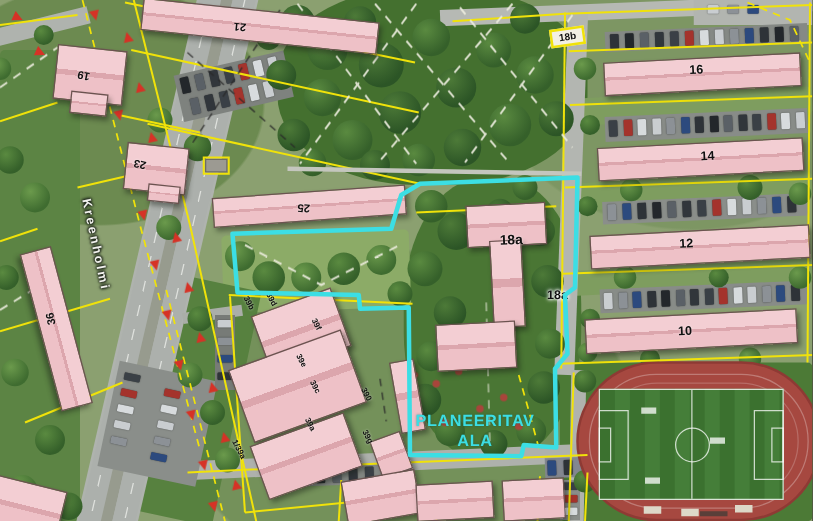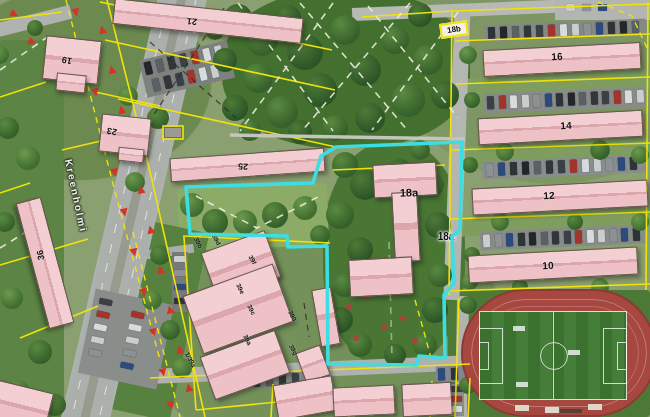--- a/index.html
+++ b/index.html
@@ -446,15 +446,19 @@
       <div class="lbl" style="left: 293px; top: 350px; font-size: 6.5px; transform: translate(-50%, -50%) rotate(62deg);">39g</div>
       <div class="lbl" style="left: 190px; top: 360px; font-size: 6.5px; transform: translate(-50%, -50%) rotate(62deg);">1/39a</div>
     </div>
 
   <div id="street-label" style="left:76px;top:196px;transform:translate(-50%,-50%) rotate(78deg);">Kreenholmi</div>
 
   <svg class="layer" viewBox="0 0 650 417">
     <path d="M186,187 L313,183 L321,156 L336,147 L462,142 L460,230 L452,236 L454,283 L444,295 L445,358 L419,356 L417,365 L328,364 L327,246 L288,247 L287,236 L190,234 Z" style="fill:none;stroke:var(--c-cyan);stroke-width:3.6;stroke-linejoin:round"></path>
   </svg>
 
+  <div id="plan-label">
+    <div style="position:relative;">PLANEERITAV</div>
+    <div style="position:relative;">ALA</div>
+  </div>
 
   <div id="box18b">18b</div>
 </div>
 
 </body></html>

